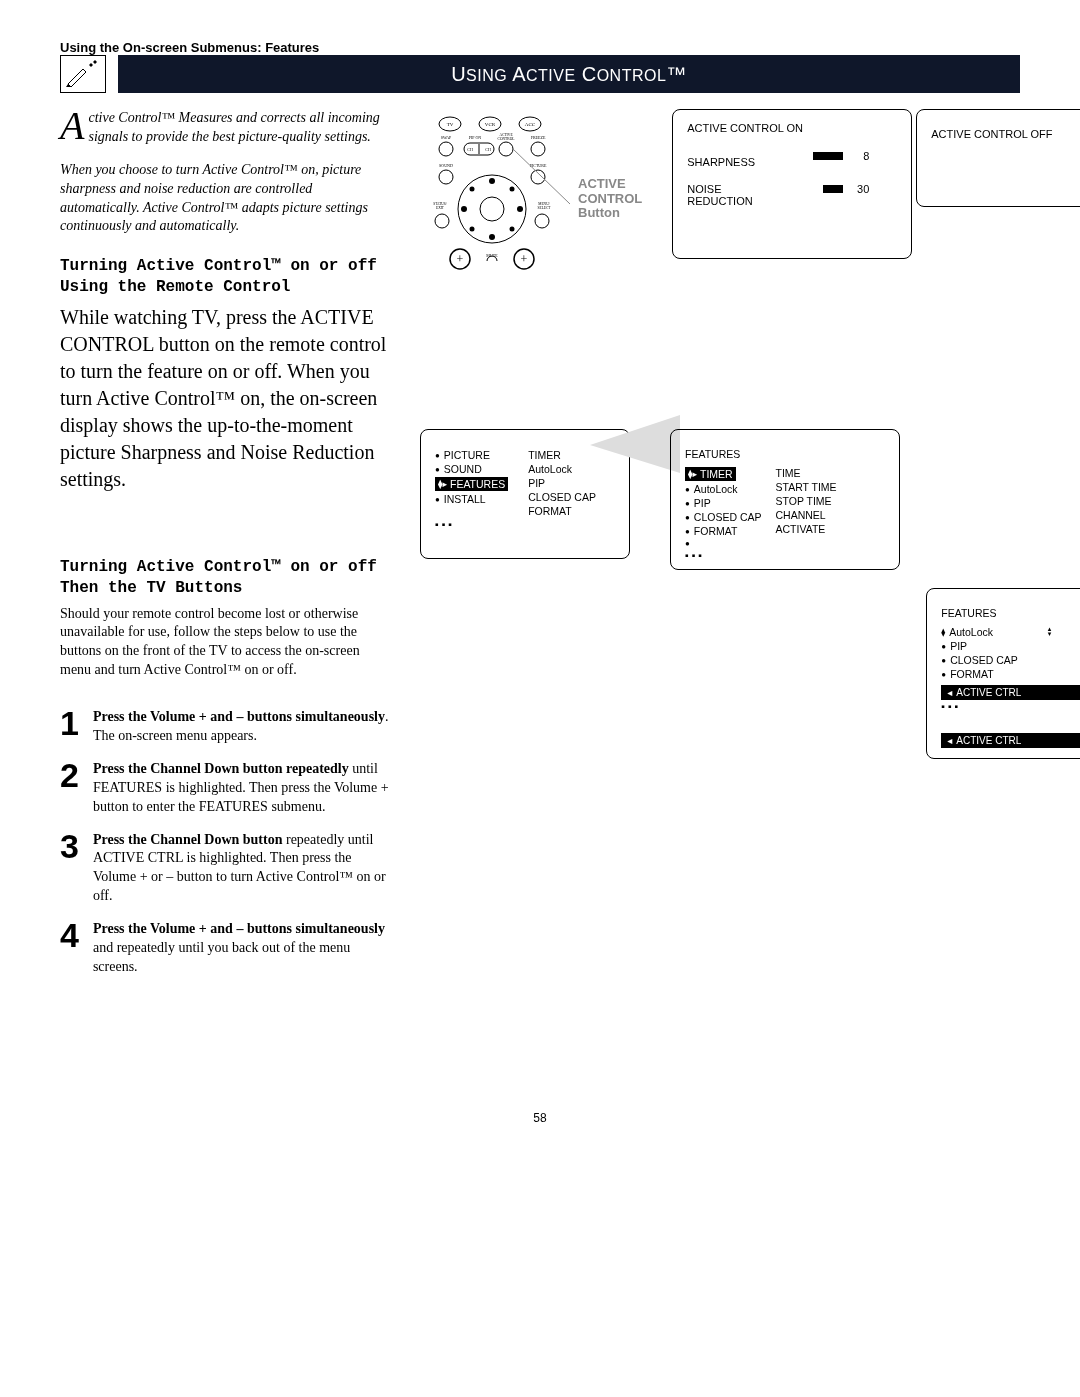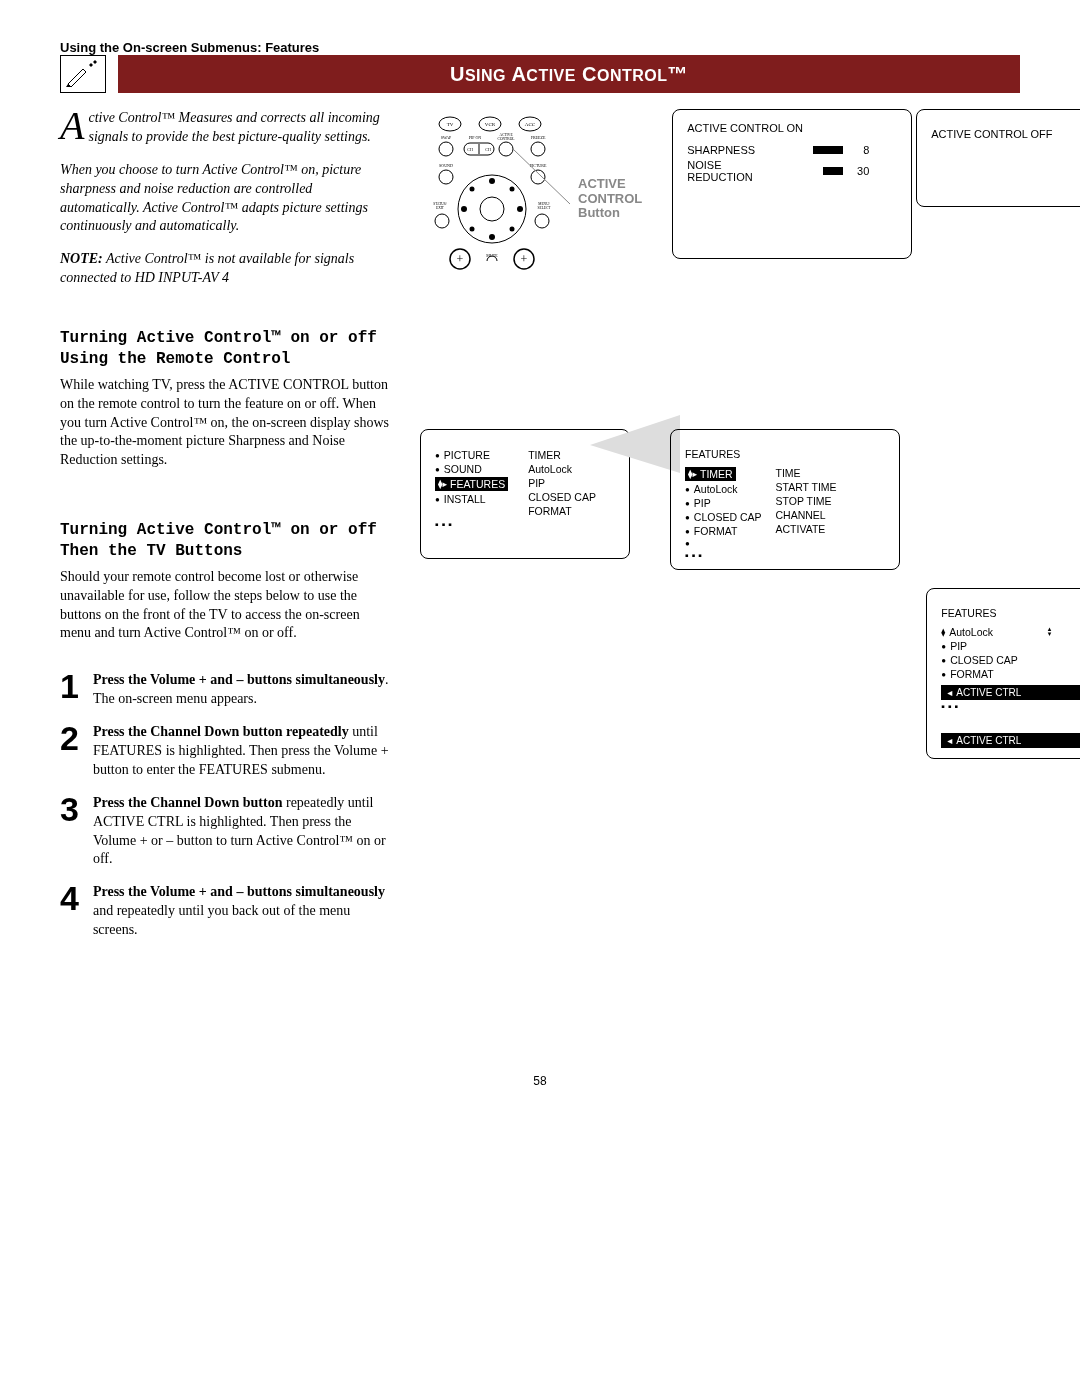--- a/index.html
+++ b/index.html
@@ -26,24 +26,24 @@
     width: 44px;
     height: 36px;
     border: 1px solid #000;
     display: flex;
     align-items: center;
     justify-content: center;
     font-size: 18px;
   }
   .hdr-bar {
     flex: 1;
-    background: #7f1d1d;
+    background: #0f172a;
     color: #fff;
     font-family: Arial, Helvetica, sans-serif;
-    font-weight: bold;
+    font-weight: normal;
     font-size: 20px;
     display: flex;
     align-items: center;
     justify-content: center;
     letter-spacing: 0.5px;
   }
   .content {
     display: flex;
     gap: 30px;
   }
@@ -69,22 +69,23 @@
   .note { font-style: italic; font-size: 14px; line-height:1.35; margin-bottom: 40px;}
   .note b { font-weight: bold; }
   .h2 {
     font-family: Liberation Mono, monospace;
     font-weight: bold;
     font-size: 16px;
     margin: 20px 0 6px 0;
     line-height: 1.3;
   }
   .body-text {
-    font-size: 14px;
+    font-size: 20px;
     line-height: 1.35;
+    margin-bottom: 14px;
   }
   .italic-text {
     font-size: 14px;
     line-height: 1.35;
     margin-bottom: 28px;
   }
   .steps { margin-top: 20px; }
   .step {
     display: flex;
     gap: 14px;
@@ -143,21 +144,21 @@
     width: 240px;
     height: 150px;
     padding: 12px 14px;
     font-family: Arial, Helvetica, sans-serif;
     font-size: 11px;
     box-sizing: border-box;
     position: relative;
   }
   .osd-box.small { height: 98px; }
   .osd-line { display:flex; align-items:center; gap:6px; margin-bottom:3px;}
-  .osd-label { width: 100px; }
+  .osd-label { width: 100px; margin-top: 12px; }
   .osd-bar { flex:0 0 50px; height:8px; background:#000; position:relative; }
   .osd-bar-fill { position:absolute; top:0; left:0; bottom:0; background:#fff; border-right:3px solid #000; }
   .osd-val { width:20px; text-align:right; }
 
   .menu-figs {
     display: flex;
     flex-direction: column;
     gap: 18px;
     position: relative;
   }
@@ -231,23 +232,20 @@
     <span>U<span style="font-size:16px">SING</span> A<span style="font-size:16px">CTIVE</span> C<span style="font-size:16px">ONTROL</span>™</span>
   </div>
 </div>
 
 <div class="content">
   <div class="left-col">
     <div class="intro">
       <span class="dropcap">A</span><span>ctive Control™ Measures and corrects all incoming signals to provide the best picture-quality settings.</span>
     </div>
     <div class="intro">When you choose to turn Active Control™ on, picture sharpness and noise reduction are controlled automatically. Active Control™ adapts picture settings continuously and automatically.</div>
-    <div class="note">
-      <b>NOTE:</b><span> Active Control™ is not available for signals connected to HD INPUT-AV 4</span>
-    </div>
 
     <div class="h2">Turning Active Control™ on or off Using the Remote Control</div>
     <div class="body-text">While watching TV, press the ACTIVE CONTROL button on the remote control to turn the feature on or off. When you turn Active Control™ on, the on-screen display shows the up-to-the-moment picture Sharpness and Noise Reduction settings.</div>
 
     <div style="height:30px"></div>
 
     <div class="h2">Turning Active Control™ on or off Then the TV Buttons</div>
     <div class="italic-text">Should your remote control become lost or otherwise unavailable for use, follow the steps below to use the buttons on the front of the TV to access the on-screen menu and turn Active Control™ on or off.</div>
 
     <div class="steps" id="steps">

